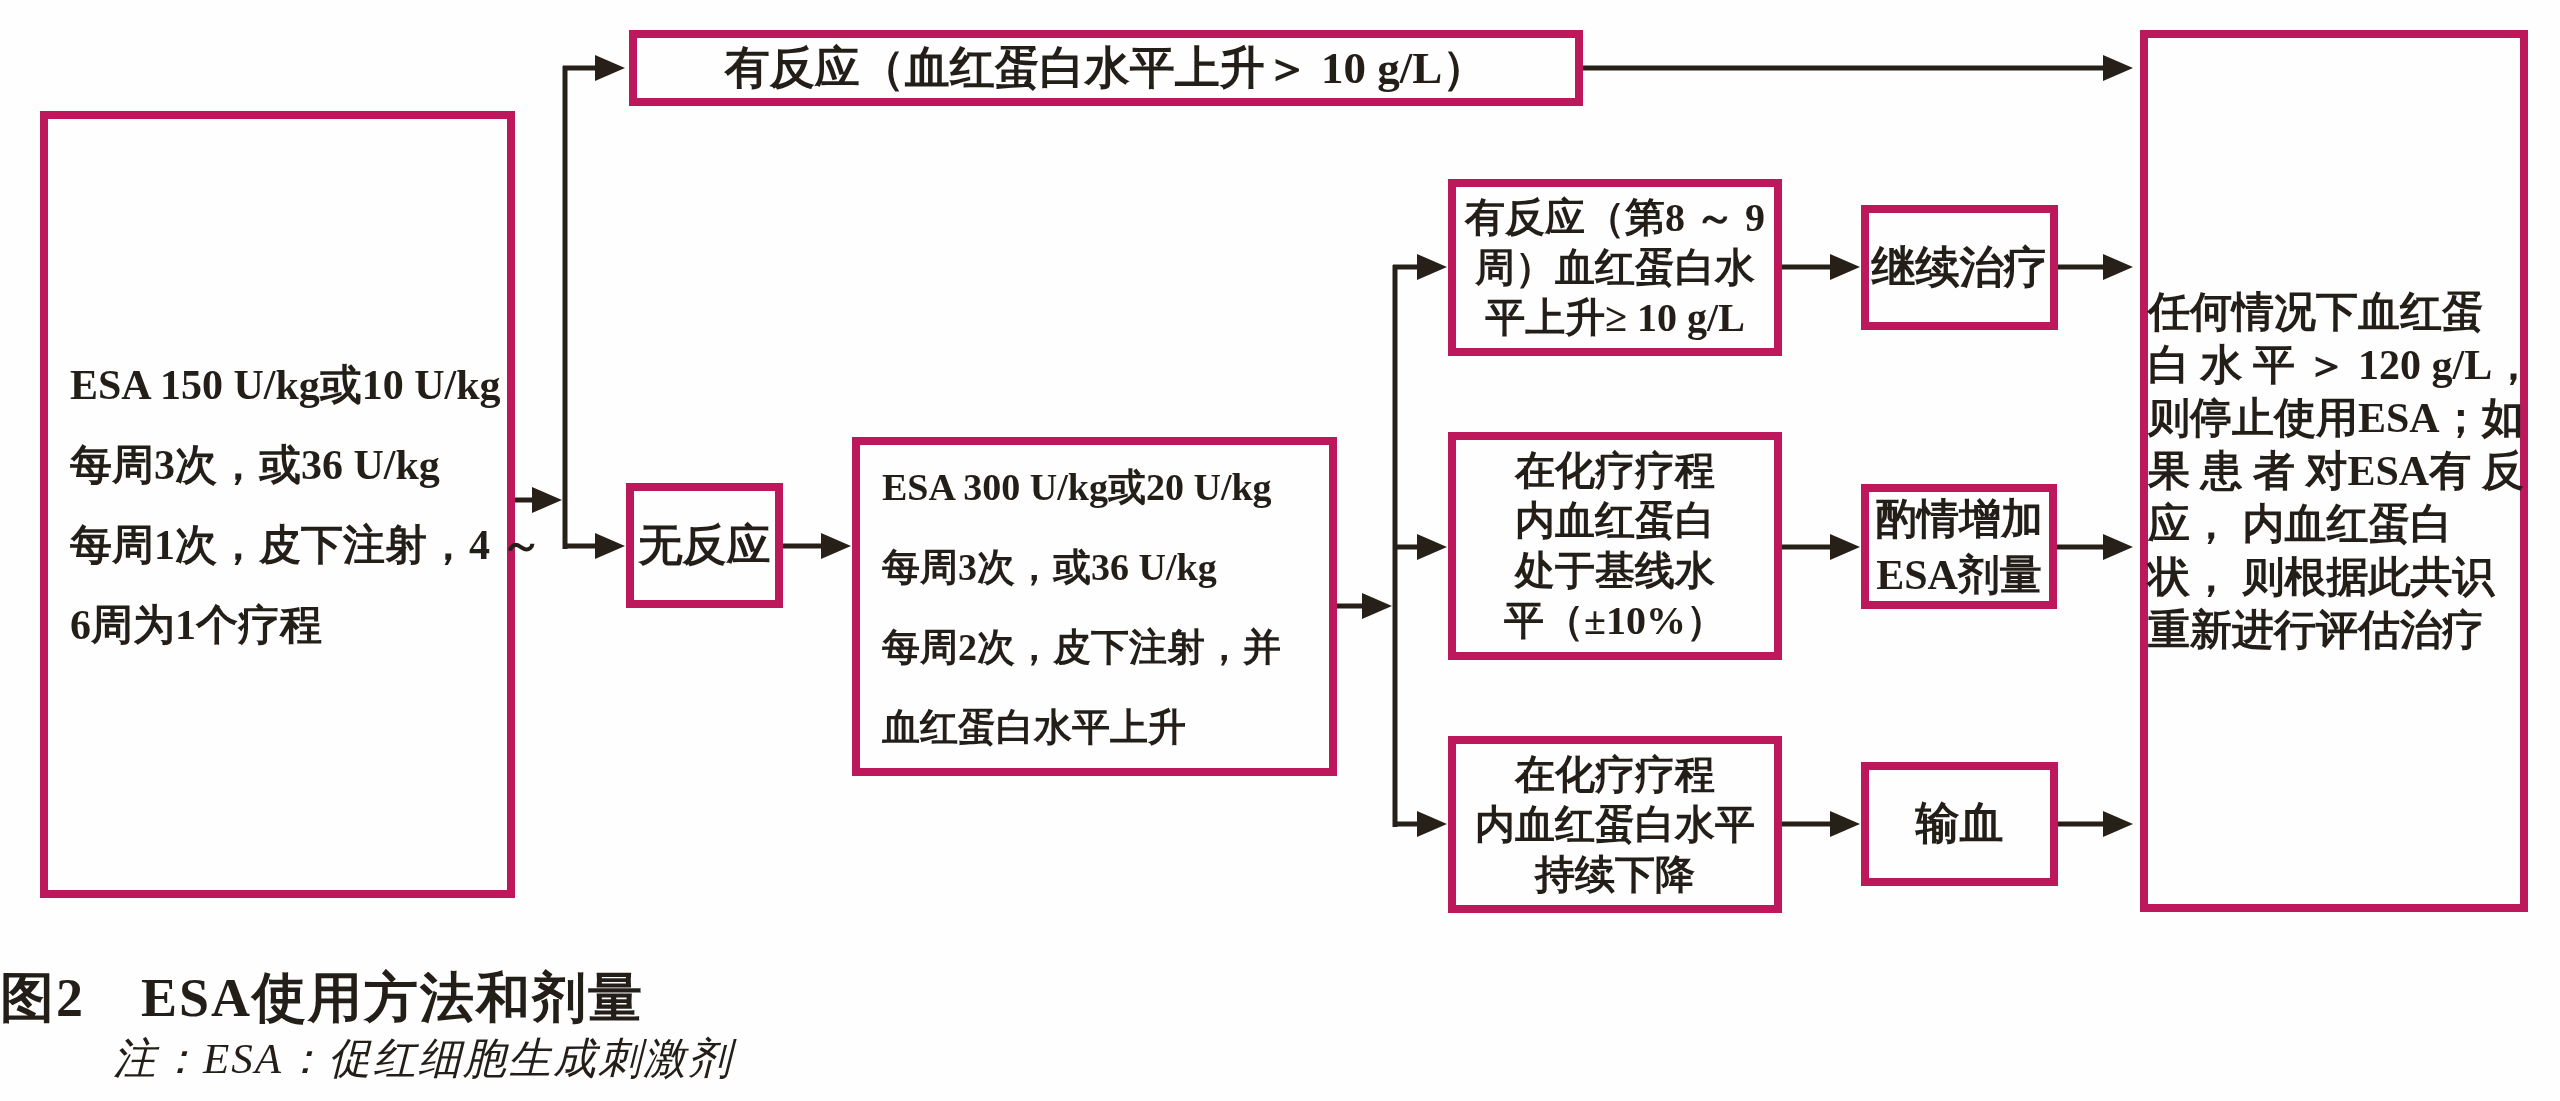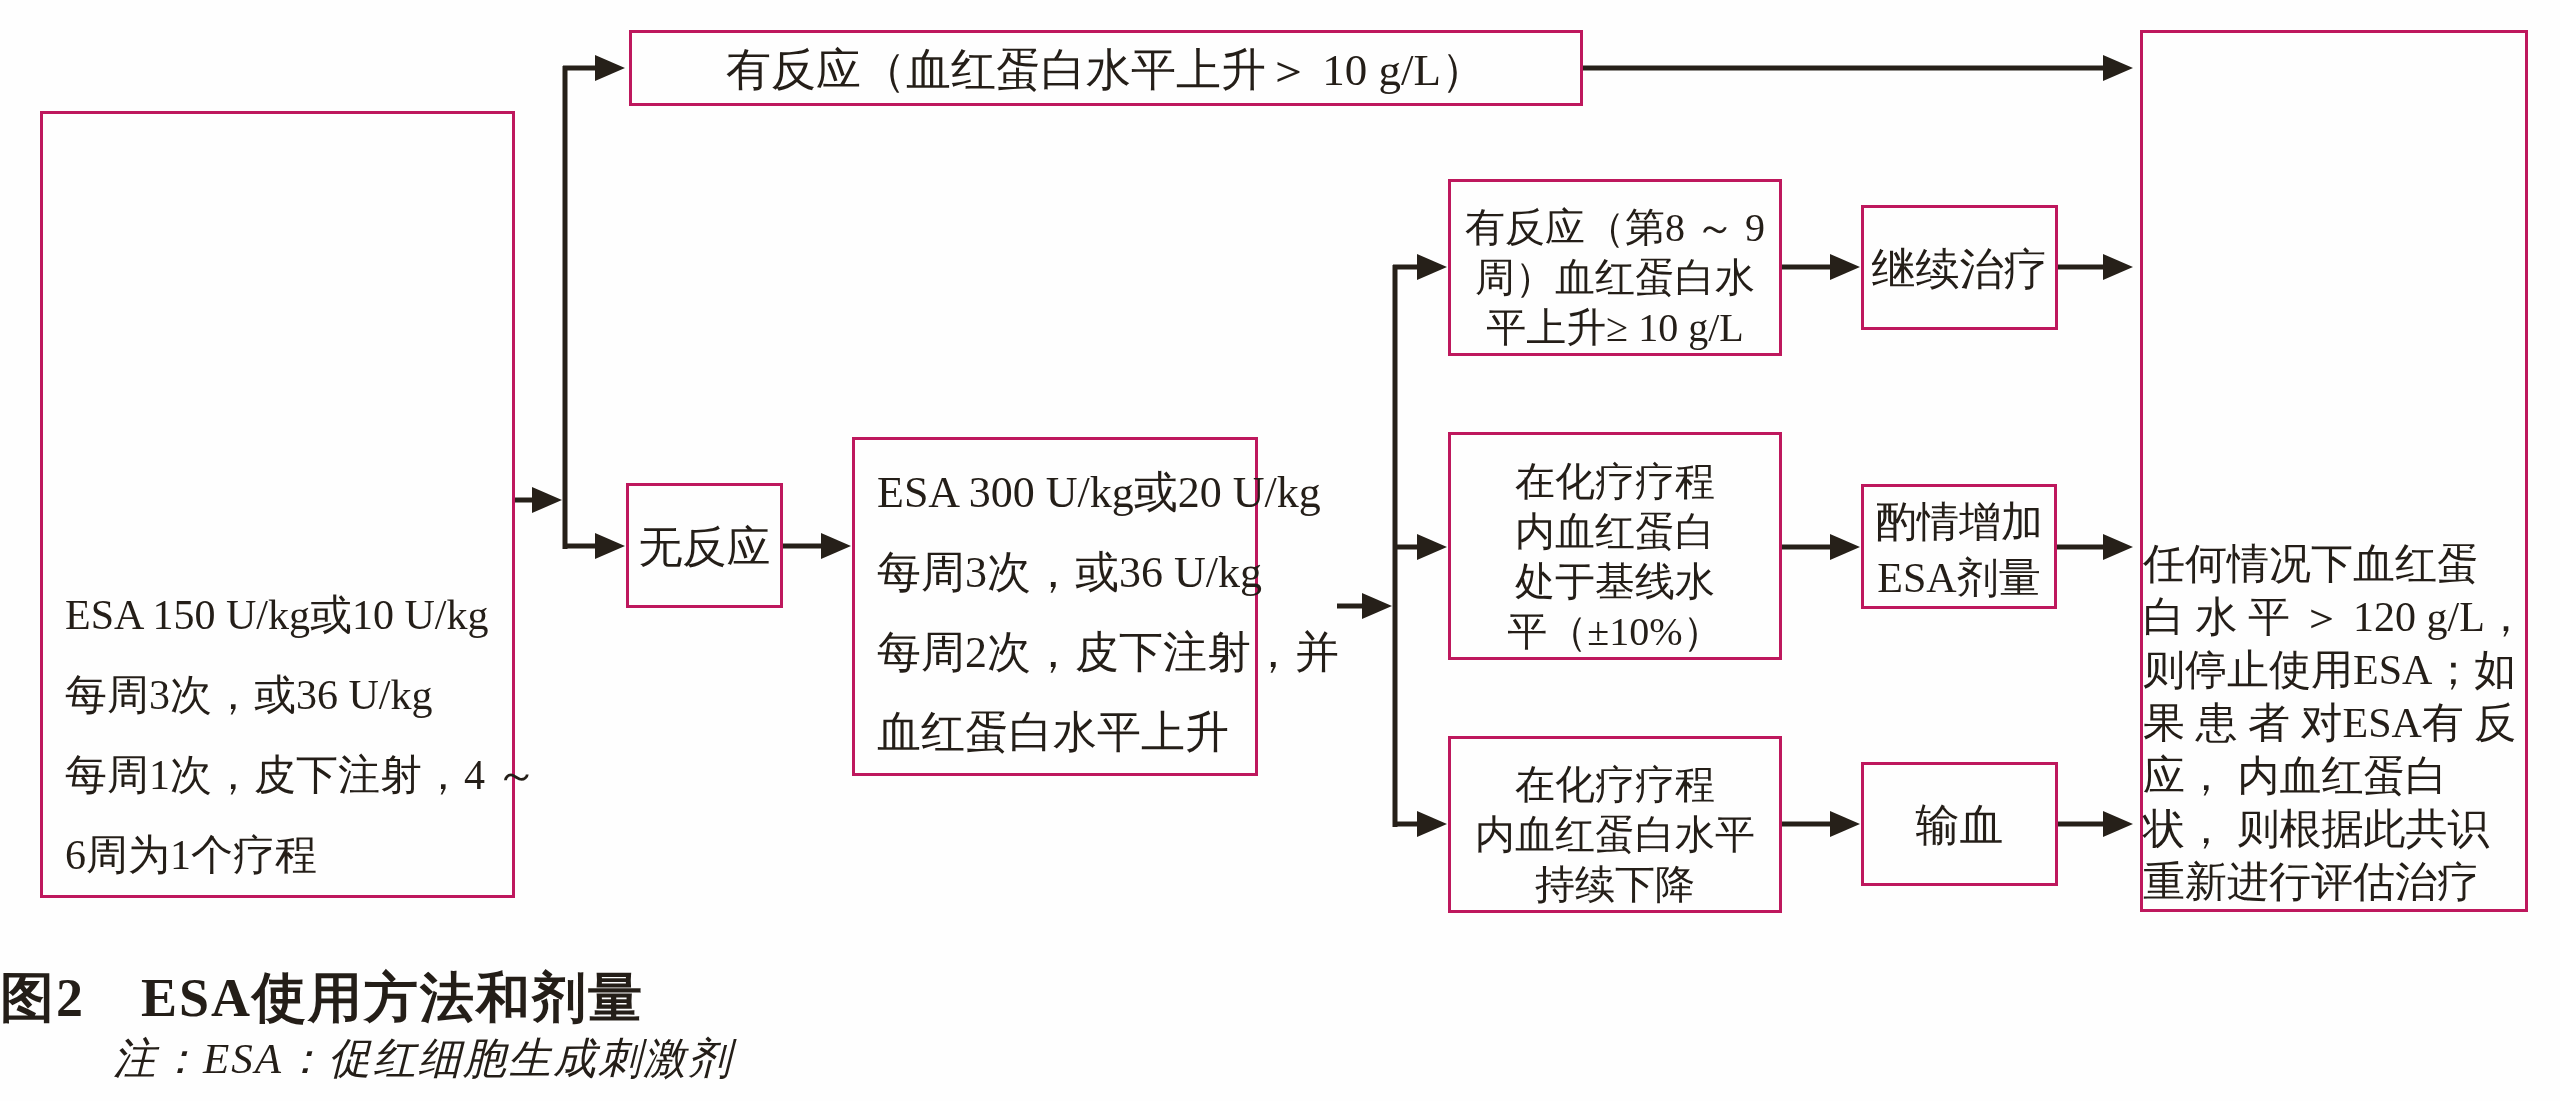--- a/index.html
+++ b/index.html
@@ -1,29 +1,29 @@
 <!DOCTYPE html>
 <html><head>
 <meta charset="utf-8">
 <style>
   html,body{margin:0;padding:0;background:#ffffff;}
   body{width:2560px;height:1101px;position:relative;overflow:hidden;
        font-family:"Liberation Serif","DejaVu Serif",serif;color:#241e18;}
   #stage{position:absolute;left:0;top:0;width:2560px;height:1101px;background:#fefefe;}
-  .box{position:absolute;box-sizing:border-box;border:3px solid #be185d;background:#fefefe;
-       display:flex;flex-direction:column;justify-content:flex-end;}
+  .box{position:absolute;box-sizing:border-box;border:8px solid #be185d;background:#fefefe;
+       display:flex;flex-direction:column;justify-content:center;font-weight:bold;}
   .box .ln{display:block;white-space:pre;}
   .center .ln{text-align:center;}
   .leftalign{padding-left:22px;padding-right:16px;}
   .leftalign .ln{text-align:left;}
   
   #box-start{left:40px;top:111px;width:475px;height:787px;font-size:42px;line-height:80px;}
   #box-response{left:629px;top:30px;width:954px;height:76px;font-size:45px;line-height:66px;}
   #box-no-response{left:626px;top:483px;width:157px;height:125px;font-size:44px;line-height:115px;}
-  #box-esa300{left:852px;top:437px;width:406px;height:339px;font-size:44px;line-height:80px;}
+  #box-esa300{left:852px;top:437px;width:485px;height:339px;font-size:38px;line-height:80px;}
   #box-resp89{left:1448px;top:179px;width:334px;height:177px;font-size:40px;line-height:50px;}
   #box-baseline{left:1448px;top:432px;width:334px;height:228px;font-size:40px;line-height:50px;}
   #box-declining{left:1448px;top:736px;width:334px;height:177px;font-size:40px;line-height:50px;}
   #box-continue{left:1861px;top:205px;width:197px;height:125px;font-size:44px;line-height:115px;}
   #box-increase{left:1861px;top:484px;width:196px;height:125px;font-size:42px;line-height:56px;}
   #box-transfusion{left:1861px;top:762px;width:197px;height:124px;font-size:44px;line-height:114px;}
   #box-outcome{left:2140px;top:30px;width:388px;height:882px;font-size:42px;line-height:53px;padding-right:6px;}
   #connectors{position:absolute;left:0;top:0;}
   #caption{position:absolute;left:0;top:962px;width:2560px;text-align:left;
            font-size:54px;font-weight:bold;letter-spacing:2px;}

